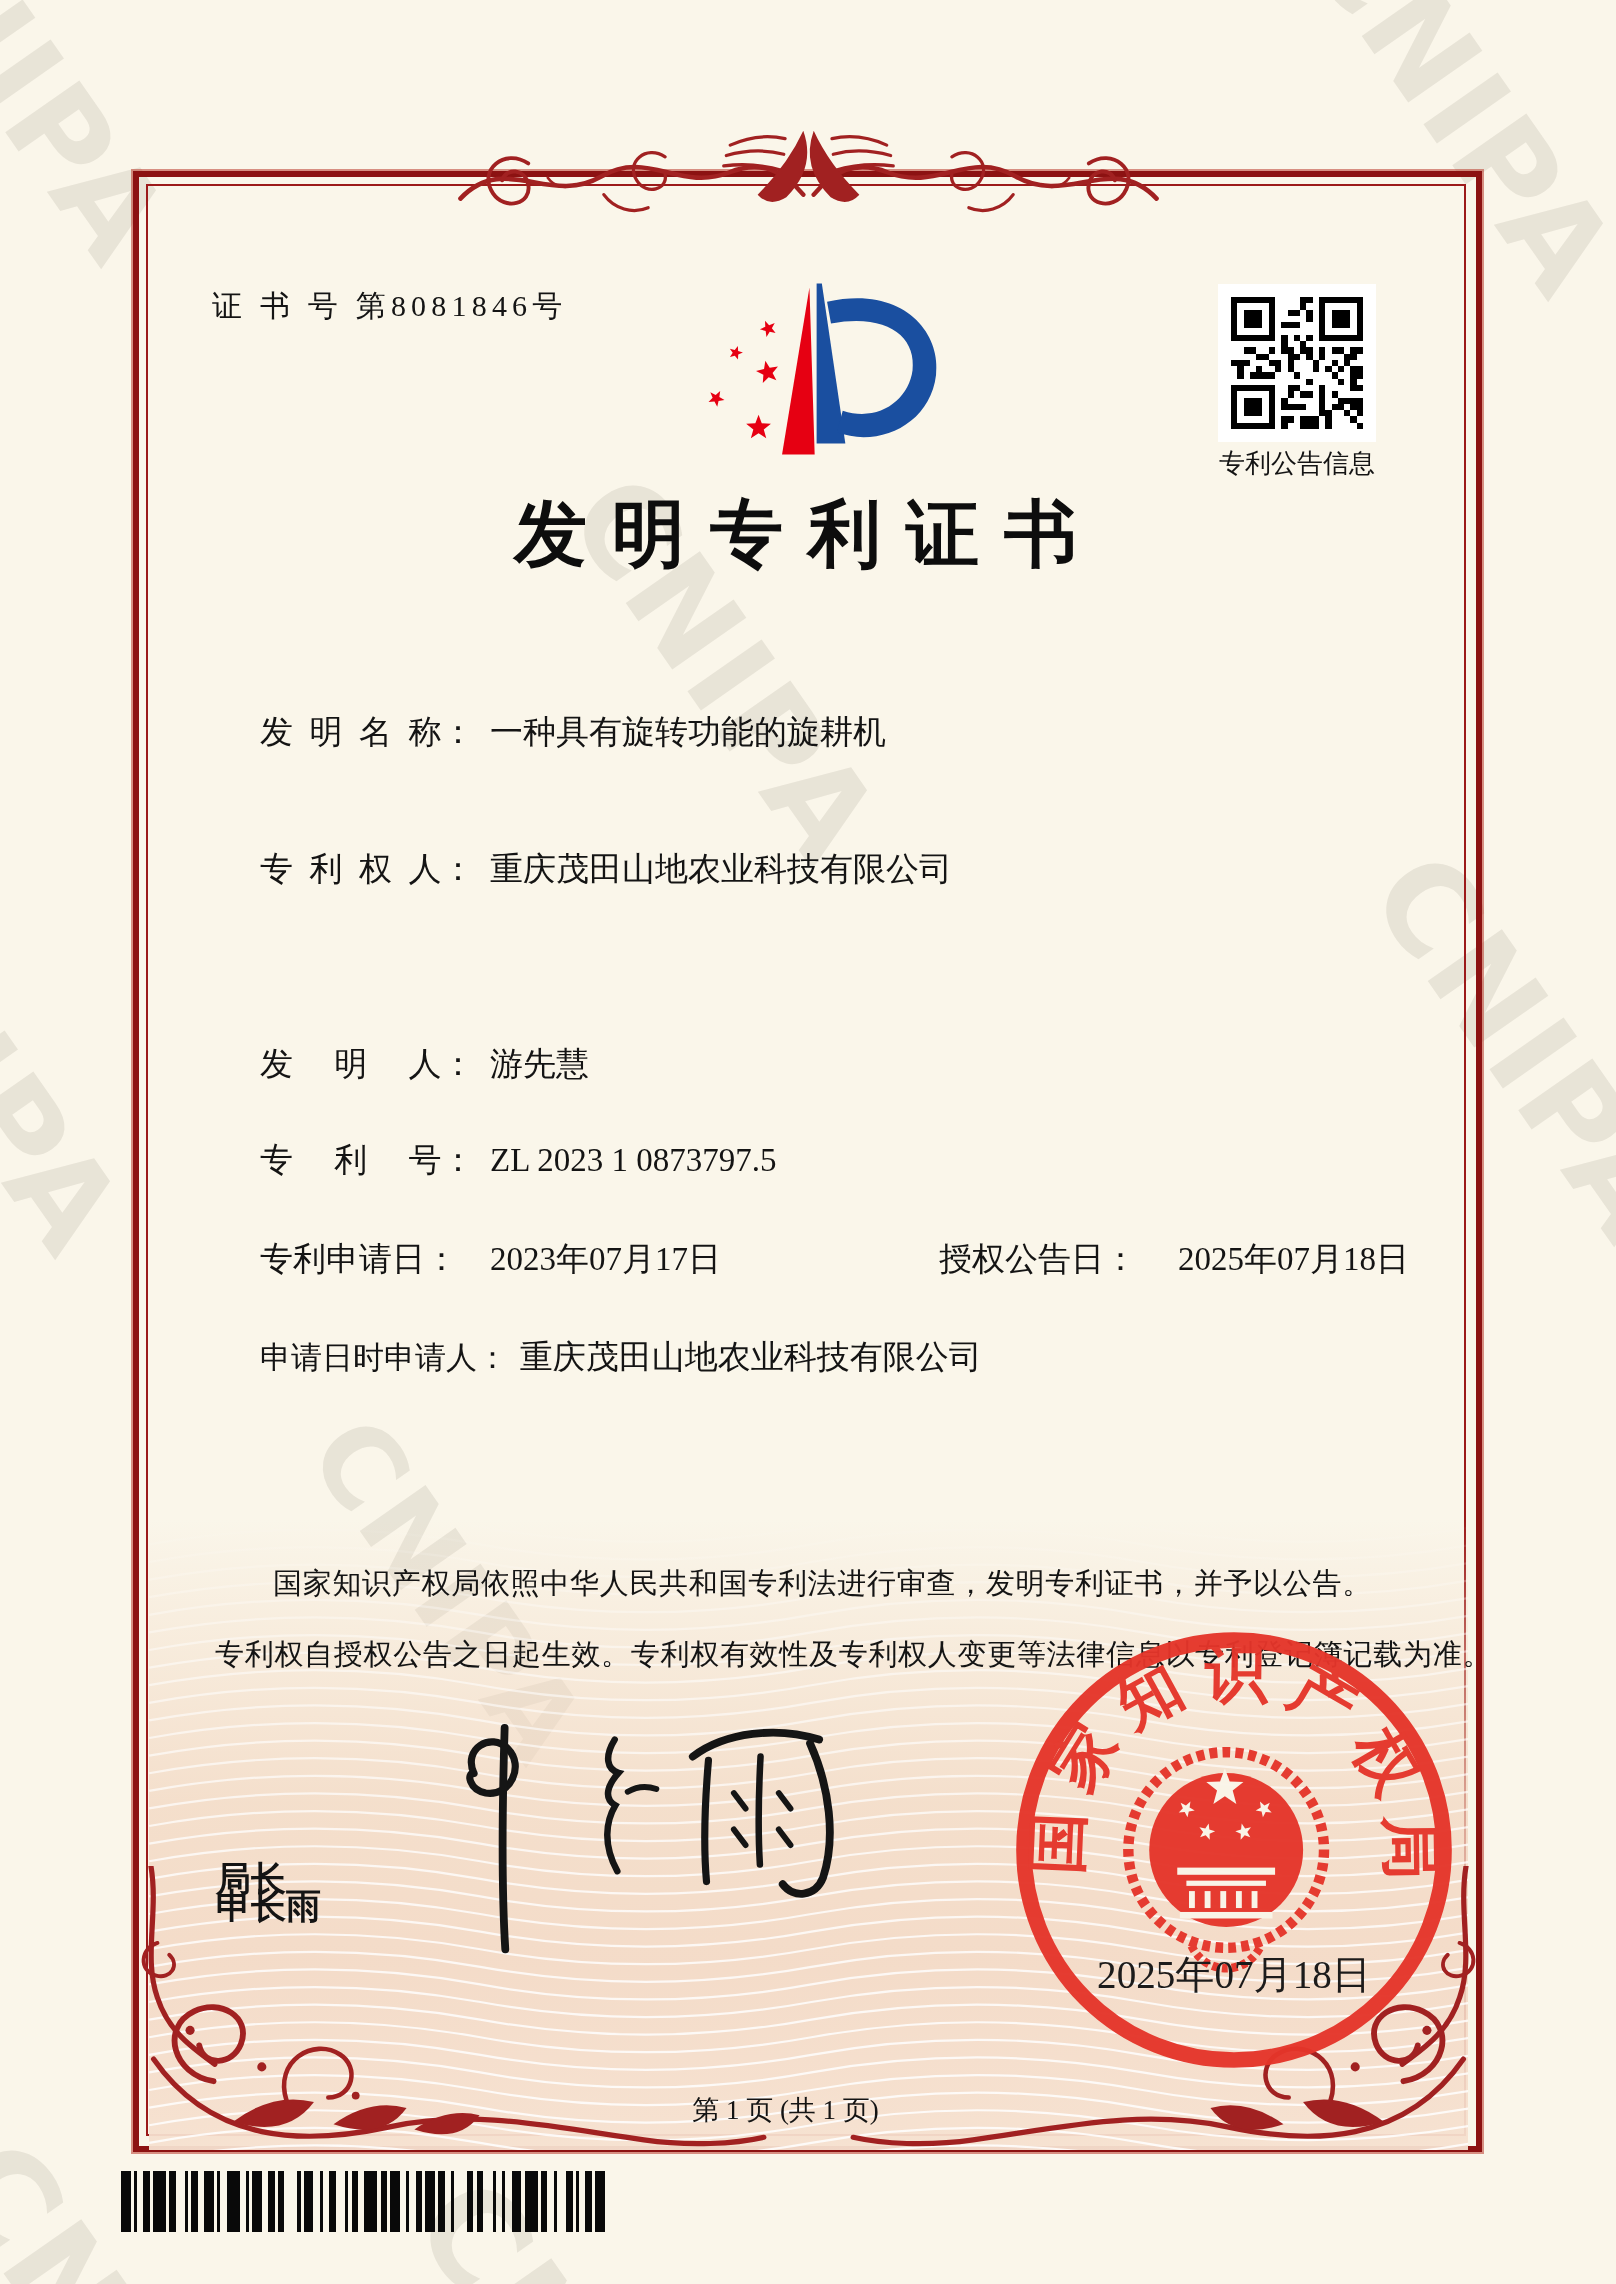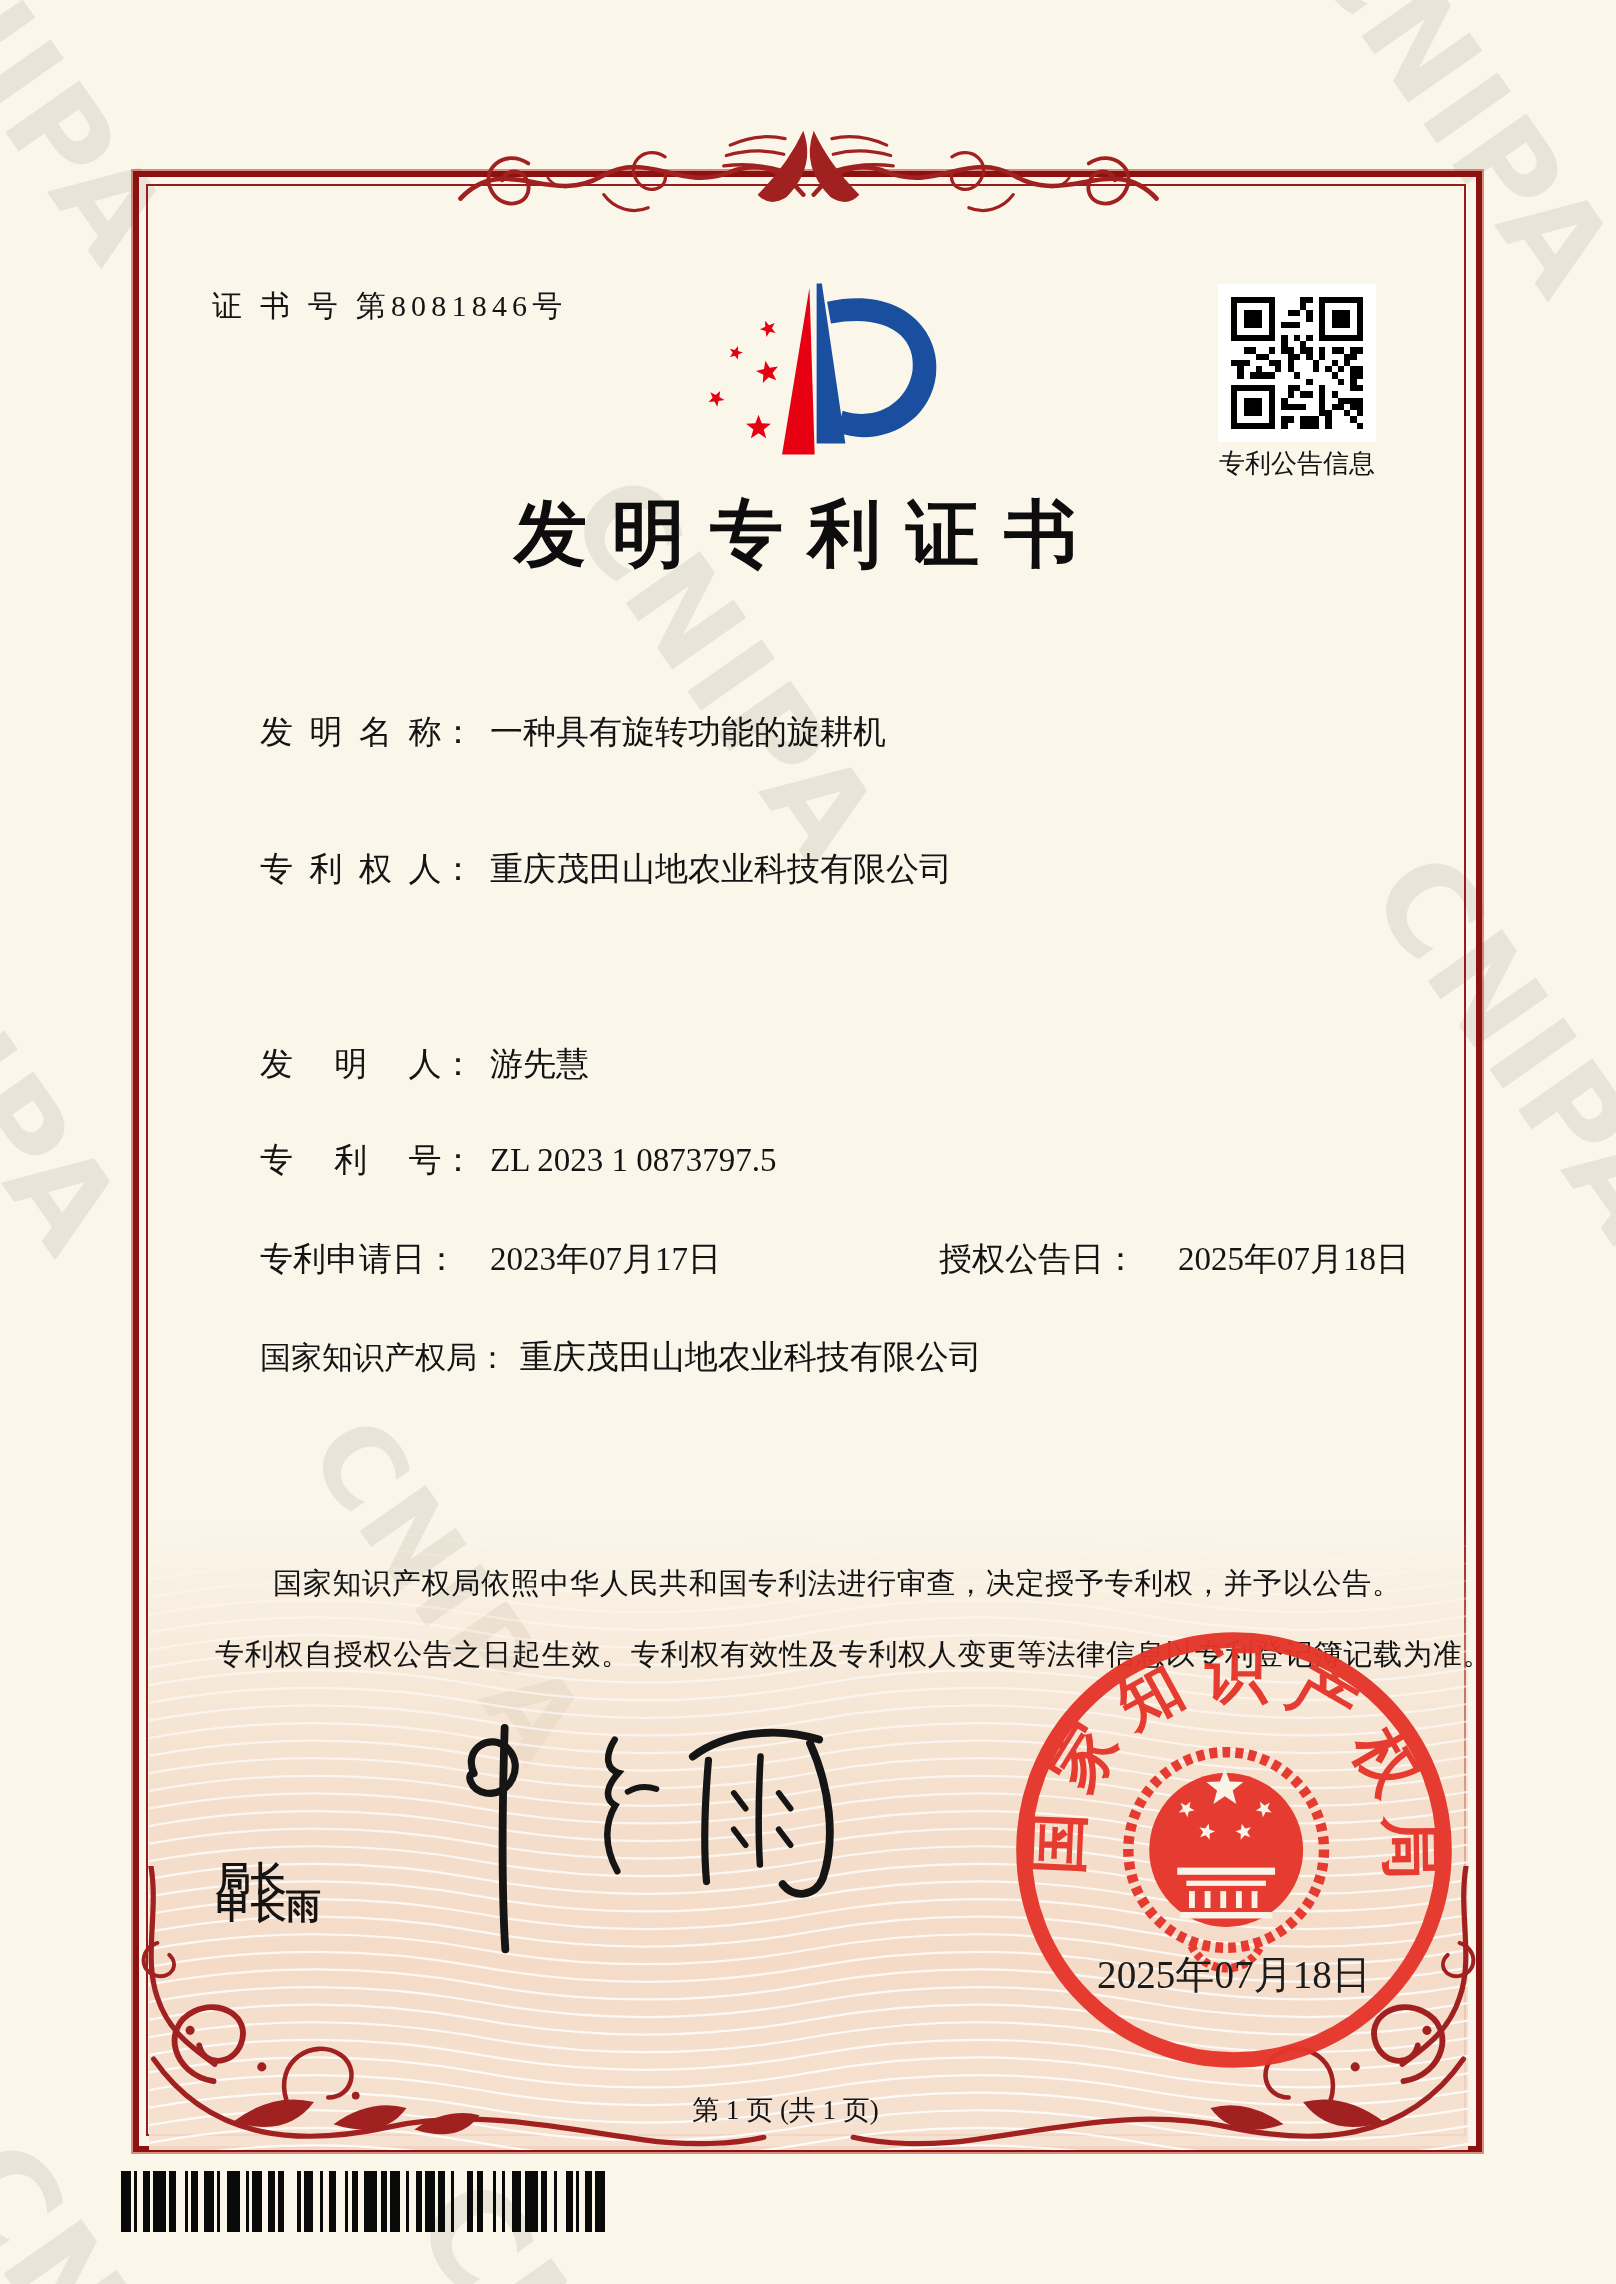--- a/index.html
+++ b/index.html
@@ -416,24 +416,24 @@
   <div class="row" style="top:1101px">
     <span class="lbl">专     利     号：</span><span>ZL 2023 1 0873797.5</span>
   </div>
   <div class="row" style="top:1200px">
     <span class="lbl">专利申请日：</span><span>2023年07月17日</span>
   </div>
   <div class="row-r" style="top:1200px">
     <span class="lbl">授权公告日：</span><span>2025年07月18日</span>
   </div>
   <div class="row longlbl" style="top:1298px">
-    <span class="lbl">国家知识产权局：</span><span>重庆茂田山地农业科技有限公司</span>
-  </div>
-
-  <div class="body-line" style="left:273px; top:1564px;">国家知识产权局依照中华人民共和国专利法进行审查，决定授予专利权，并予以公告。</div>
+    <span class="lbl">申请日时申请人：</span><span>重庆茂田山地农业科技有限公司</span>
+  </div>
+
+  <div class="body-line" style="left:273px; top:1564px;">国家知识产权局依照中华人民共和国专利法进行审查，发明专利证书，并予以公告。</div>
   <div class="body-line" style="left:215px; top:1635px;">专利权自授权公告之日起生效。专利权有效性及专利权人变更等法律信息以专利登记簿记载为准。</div>
 
   <div class="officer" style="top:1856px">局长</div>
   <div class="officer" style="top:1883px">申长雨</div>
 
   <svg class="sig-wrap" width="535" height="280" viewBox="0 0 820 430">
     <g fill="none" stroke="#151515" stroke-linecap="round">
       <path d="M 96,122 C 78,84 122,58 148,84 C 174,110 152,158 114,152 C 88,147 84,120 96,122" stroke-width="11"></path>
       <path d="M 143,52 C 140,150 137,280 144,392" stroke-width="12"></path>
       <path d="M 312,70 C 296,96 300,116 318,121 C 300,141 295,161 313,171 C 298,196 294,232 316,272" stroke-width="10"></path>

